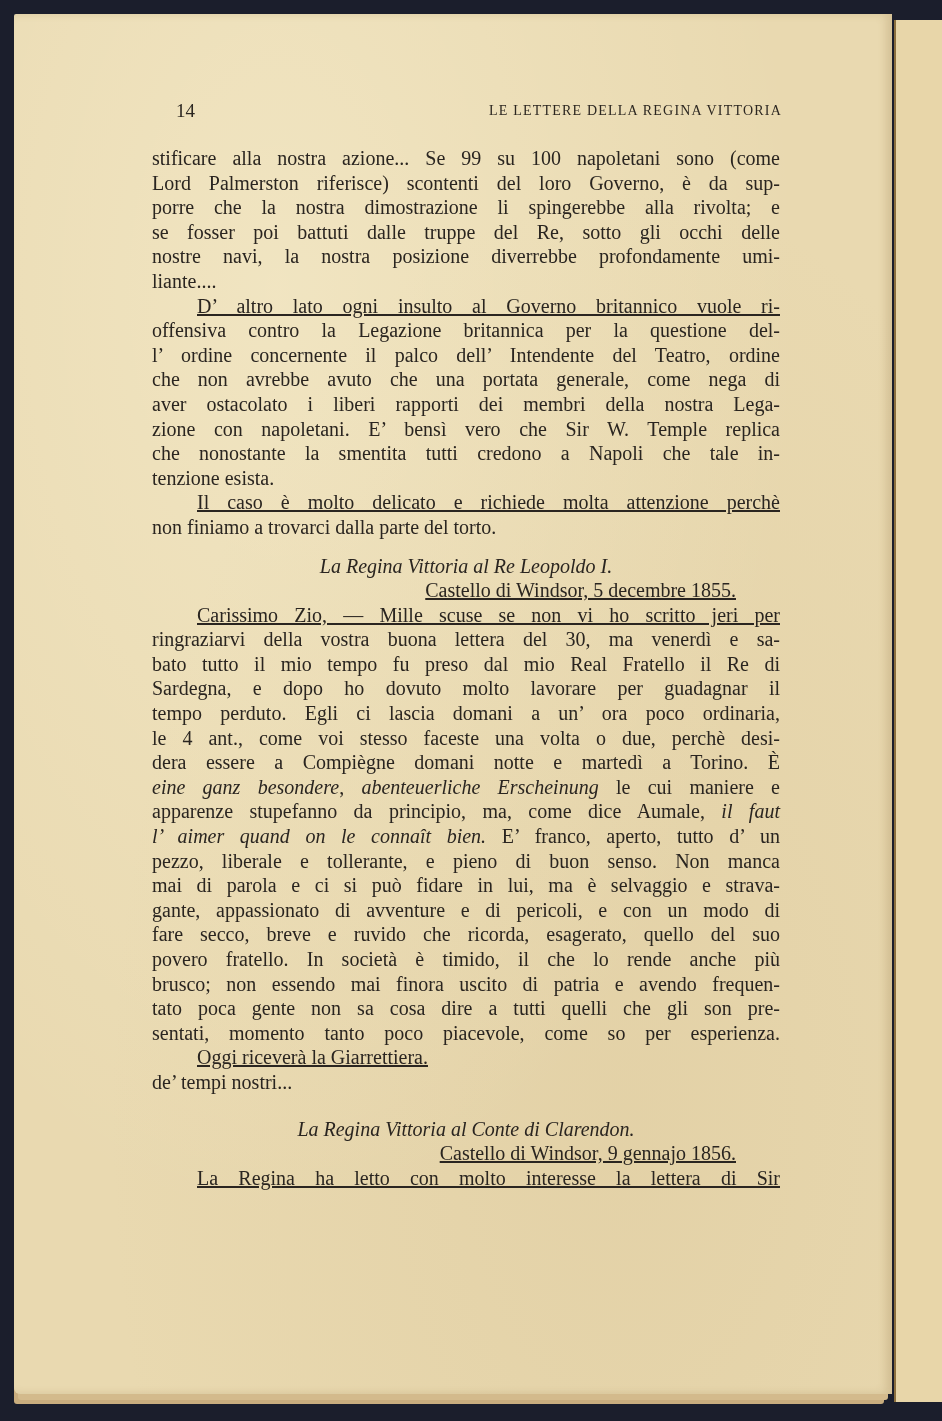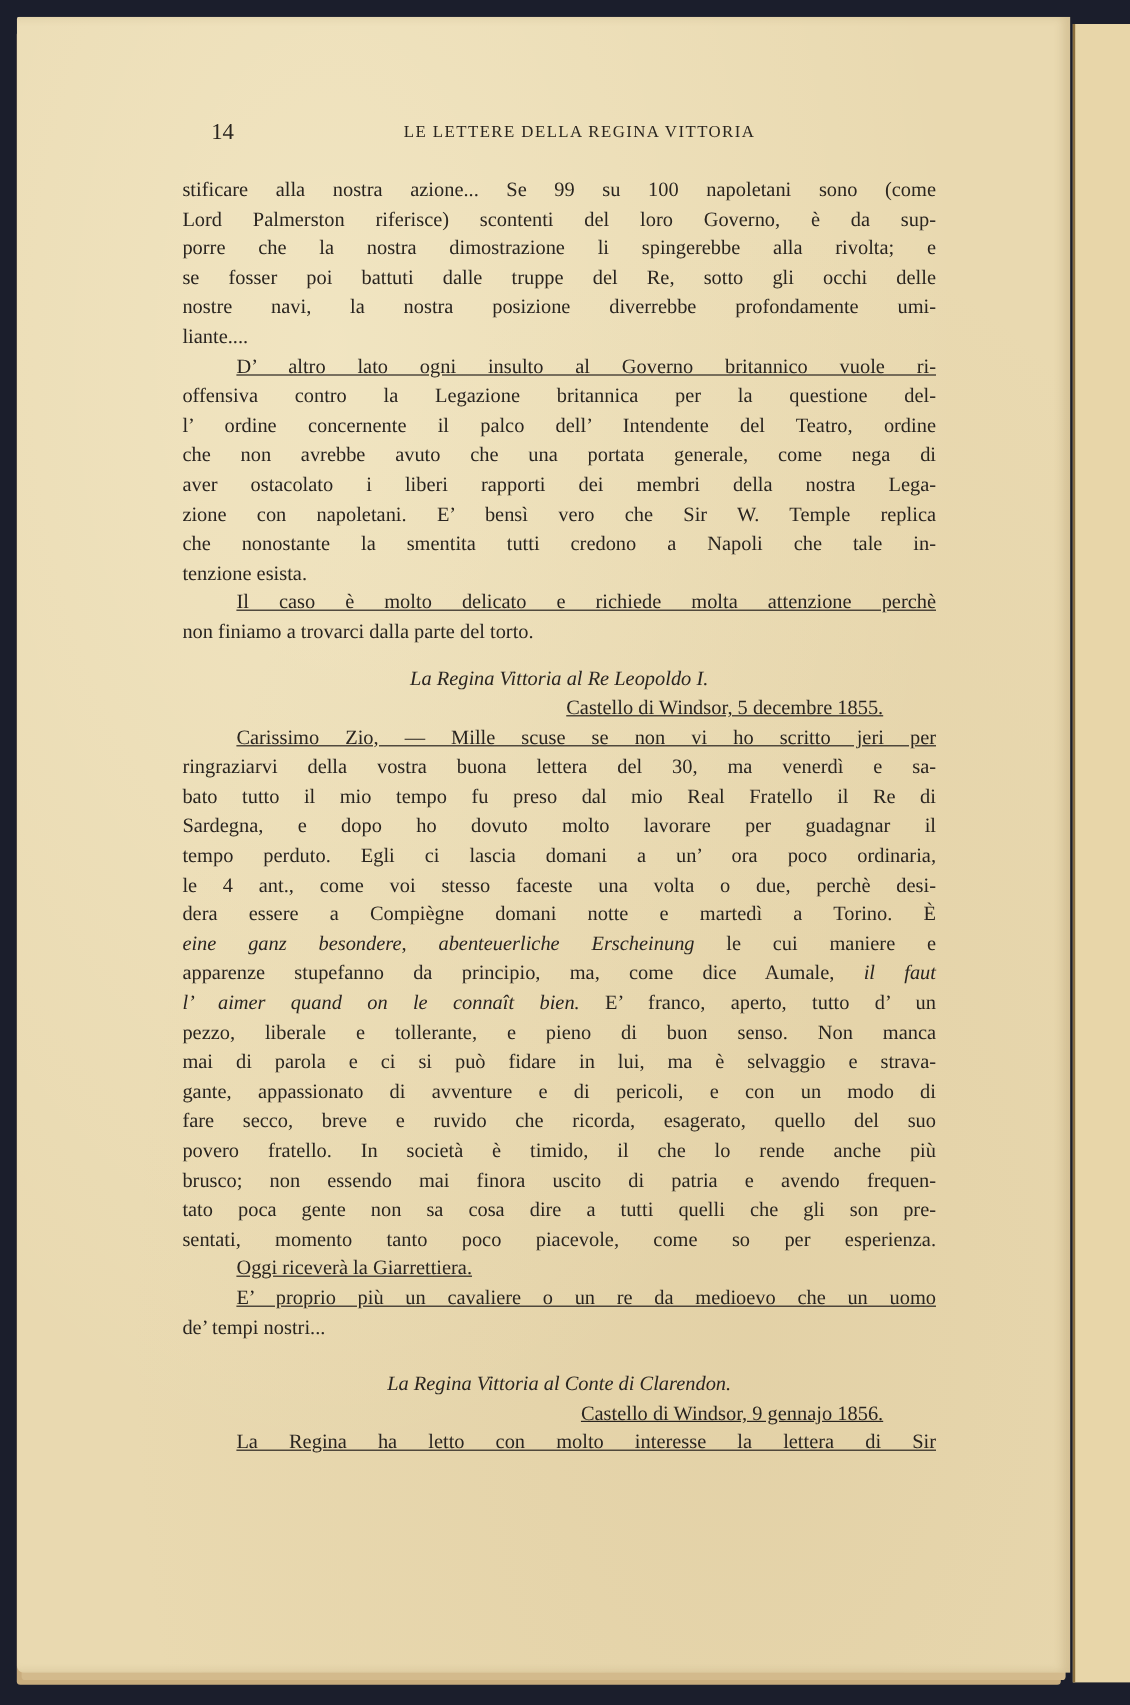--- a/index.html
+++ b/index.html
@@ -36,26 +36,26 @@
     position:absolute; left:894px; top:20px; width:48px; height:1382px;
     background:#e8d6a9;
     border-left:2px solid #8b6f3e;
   }
   .header {
     position:absolute; left:152px; top:100px; width:630px; height:26px;
     color:#2b2620;
   }
   .page-number { position:absolute; left:0; top:0; font-size:19px;margin-left:24px; }
   .running-title {
-    position:absolute; left:0; right:0; top:3px; text-align:center;
+    position:absolute; left:0; right:0; top:3px; text-align:right;
     font-size:14px; letter-spacing:1.2px; padding-left:32px;
   }
   .body-text {
     position:absolute; left:152px; top:146px; width:628px;
-    font-size:17px; line-height:24.6px; color:#2a2520;
+    font-size:20px; line-height:24.6px; color:#2a2520;
     text-align:justify;
   }
   .line { display:block; height:24.6px; white-space:nowrap; text-align:justify; text-align-last:justify; }
   .line.last { text-align-last:left; }
   .line.indent { padding-left:45px;text-decoration:underline; }
   .line.center { text-align-last:center; }
   .line.dateline { text-align:right; text-align-last:right; padding-right:44px;text-decoration:underline; }
   .spacer { display:block; height:14px; }
   .spacer.big { height:22px; }
   .it { font-style:italic; }
@@ -115,21 +115,20 @@
   <span class="line"><span class="it">l’ aimer quand on le connaît bien.</span><span> E’ franco, aperto, tutto d’ un</span></span>
   <span class="line">pezzo, liberale e tollerante, e pieno di buon senso. Non manca</span>
   <span class="line">mai di parola e ci si può fidare in lui, ma è selvaggio e strava-</span>
   <span class="line">gante, appassionato di avventure e di pericoli, e con un modo di</span>
   <span class="line">fare secco, breve e ruvido che ricorda, esagerato, quello del suo</span>
   <span class="line">povero fratello. In società è timido, il che lo rende anche più</span>
   <span class="line">brusco; non essendo mai finora uscito di patria e avendo frequen-</span>
   <span class="line">tato poca gente non sa cosa dire a tutti quelli che gli son pre-</span>
   <span class="line">sentati, momento tanto poco piacevole, come so per esperienza.</span>
   <span class="line indent last">Oggi riceverà la Giarrettiera.</span>
-  <span class="line indent">E’ proprio più un cavaliere o un re da medioevo che un uomo</span>
   <span class="line last">de’ tempi nostri...</span>
 
   <span class="spacer big"></span>
 
   <span class="line center heading-it">La Regina Vittoria al Conte di Clarendon.</span>
   <span class="line dateline">Castello di Windsor, 9 gennajo 1856.</span>
   <span class="line indent">La Regina ha letto con molto interesse la lettera di Sir</span>
 </div>
 
 </body></html>

